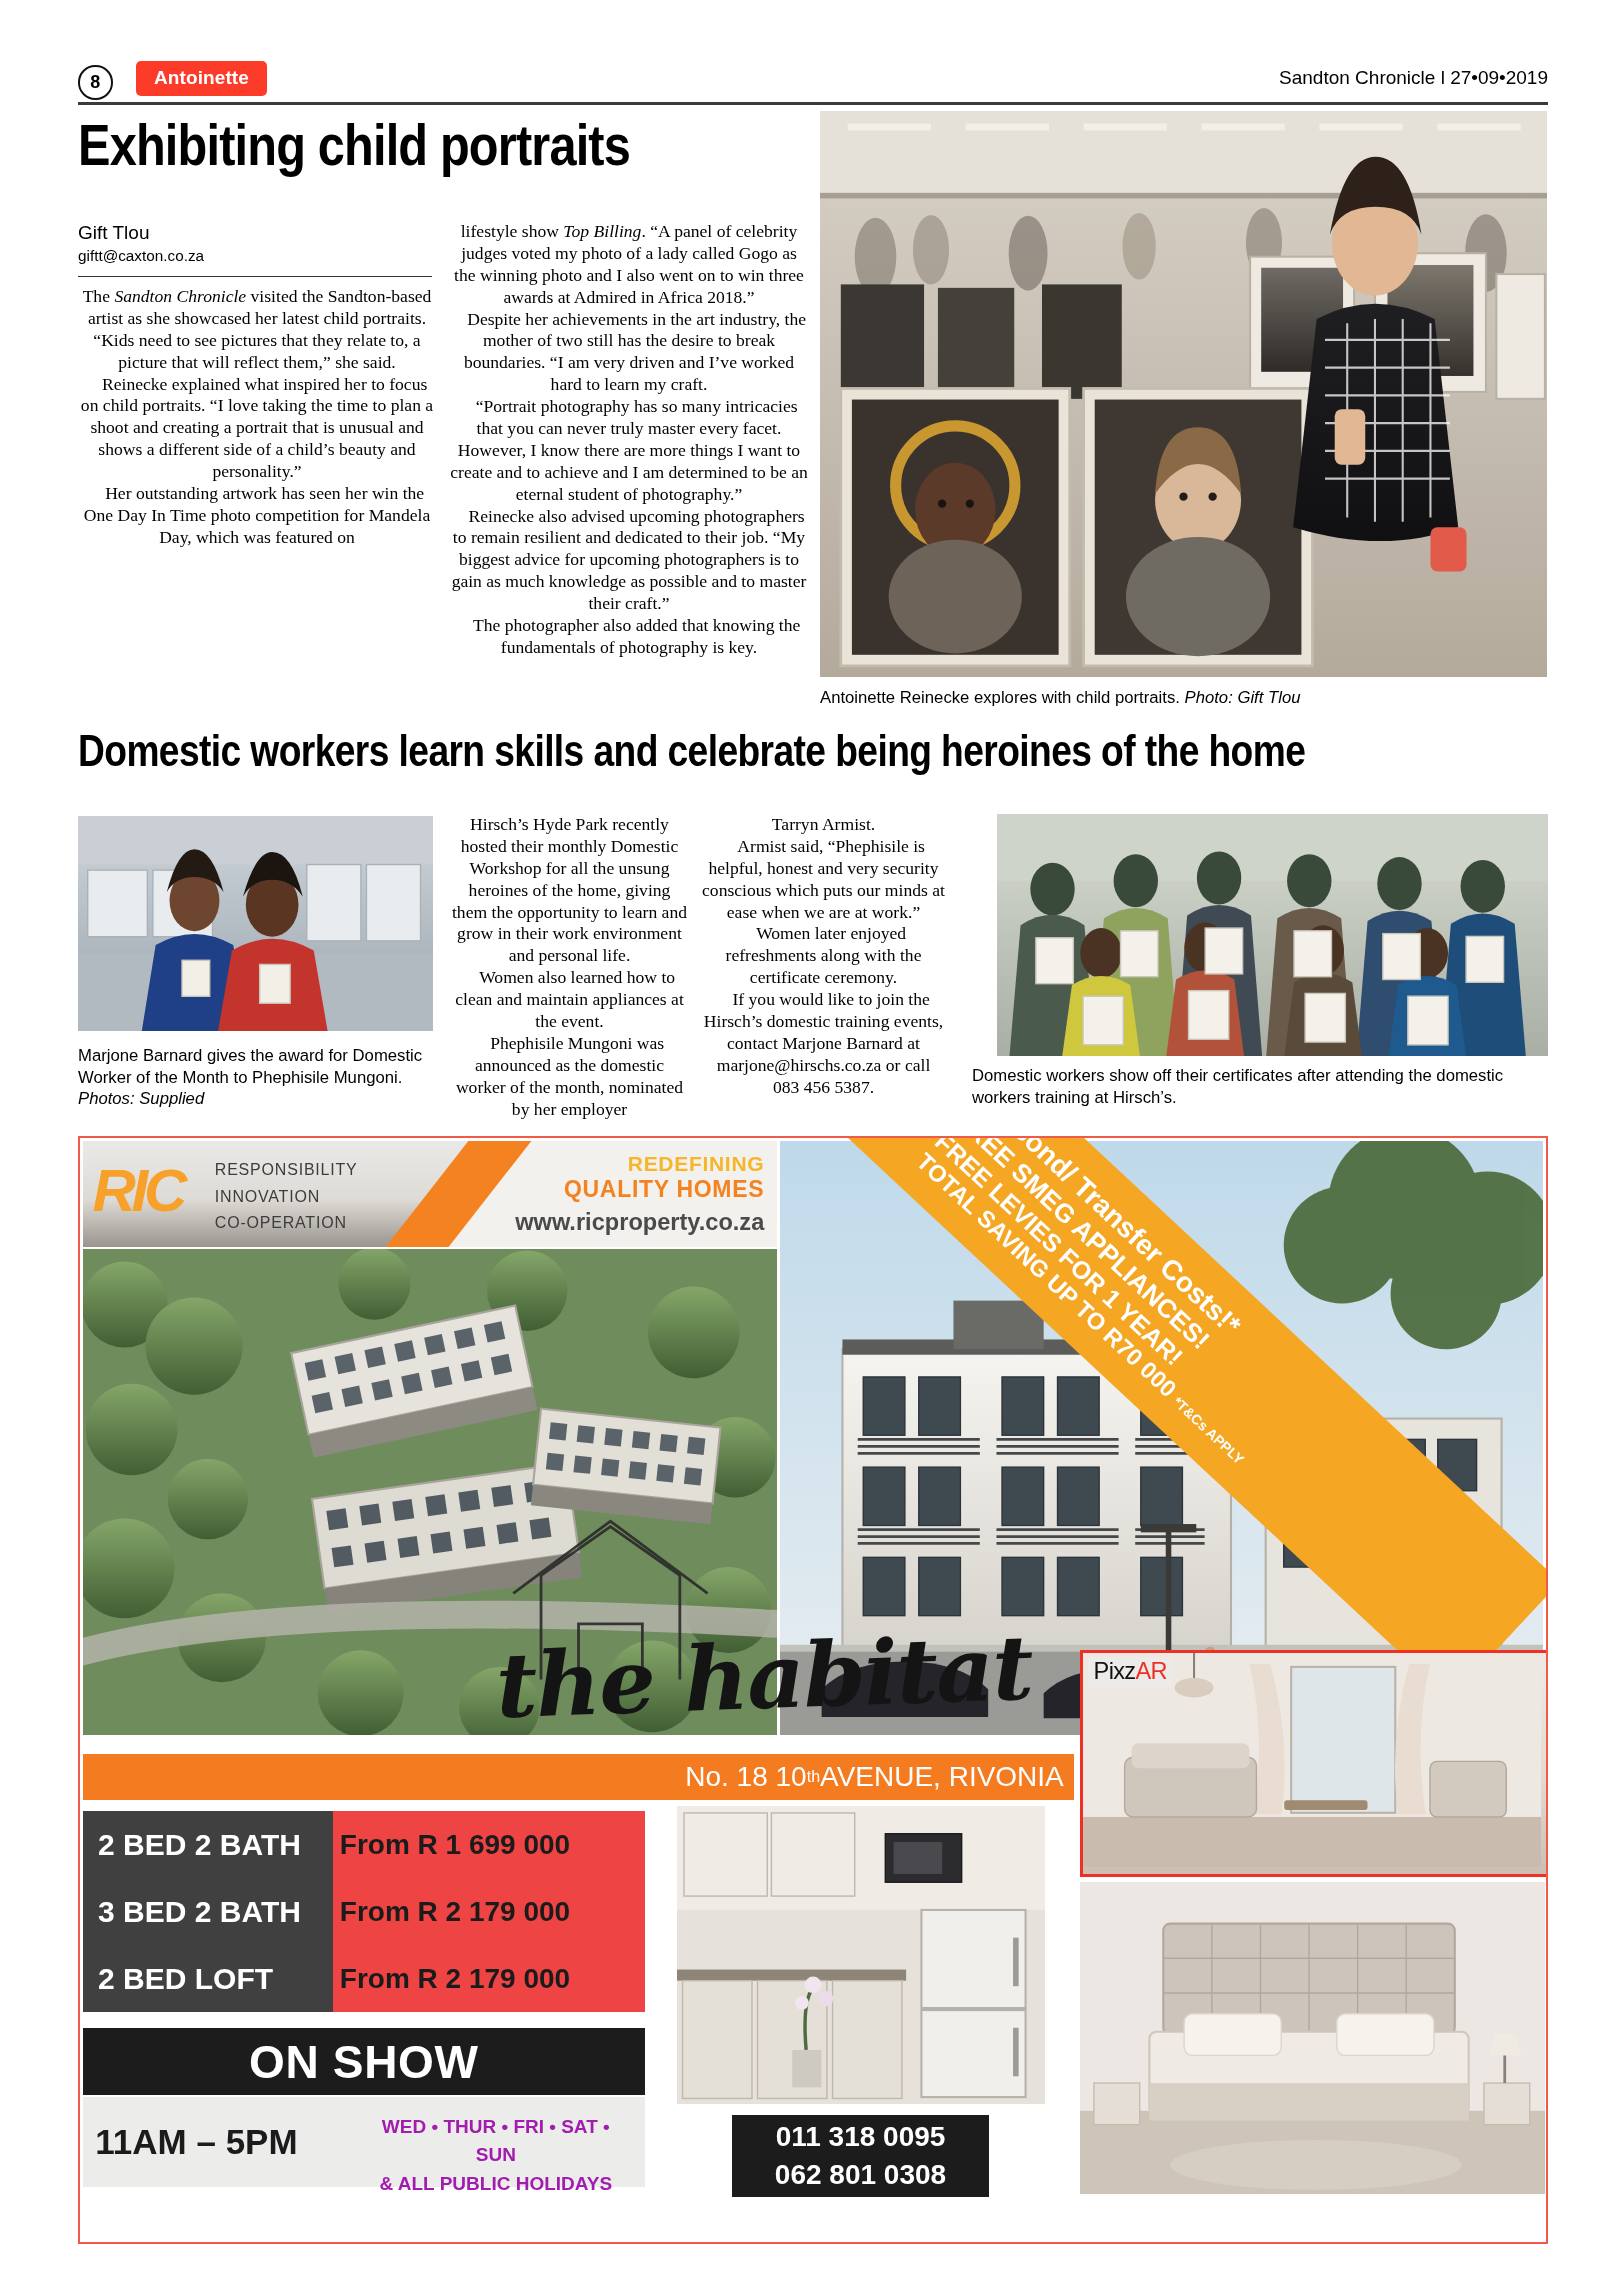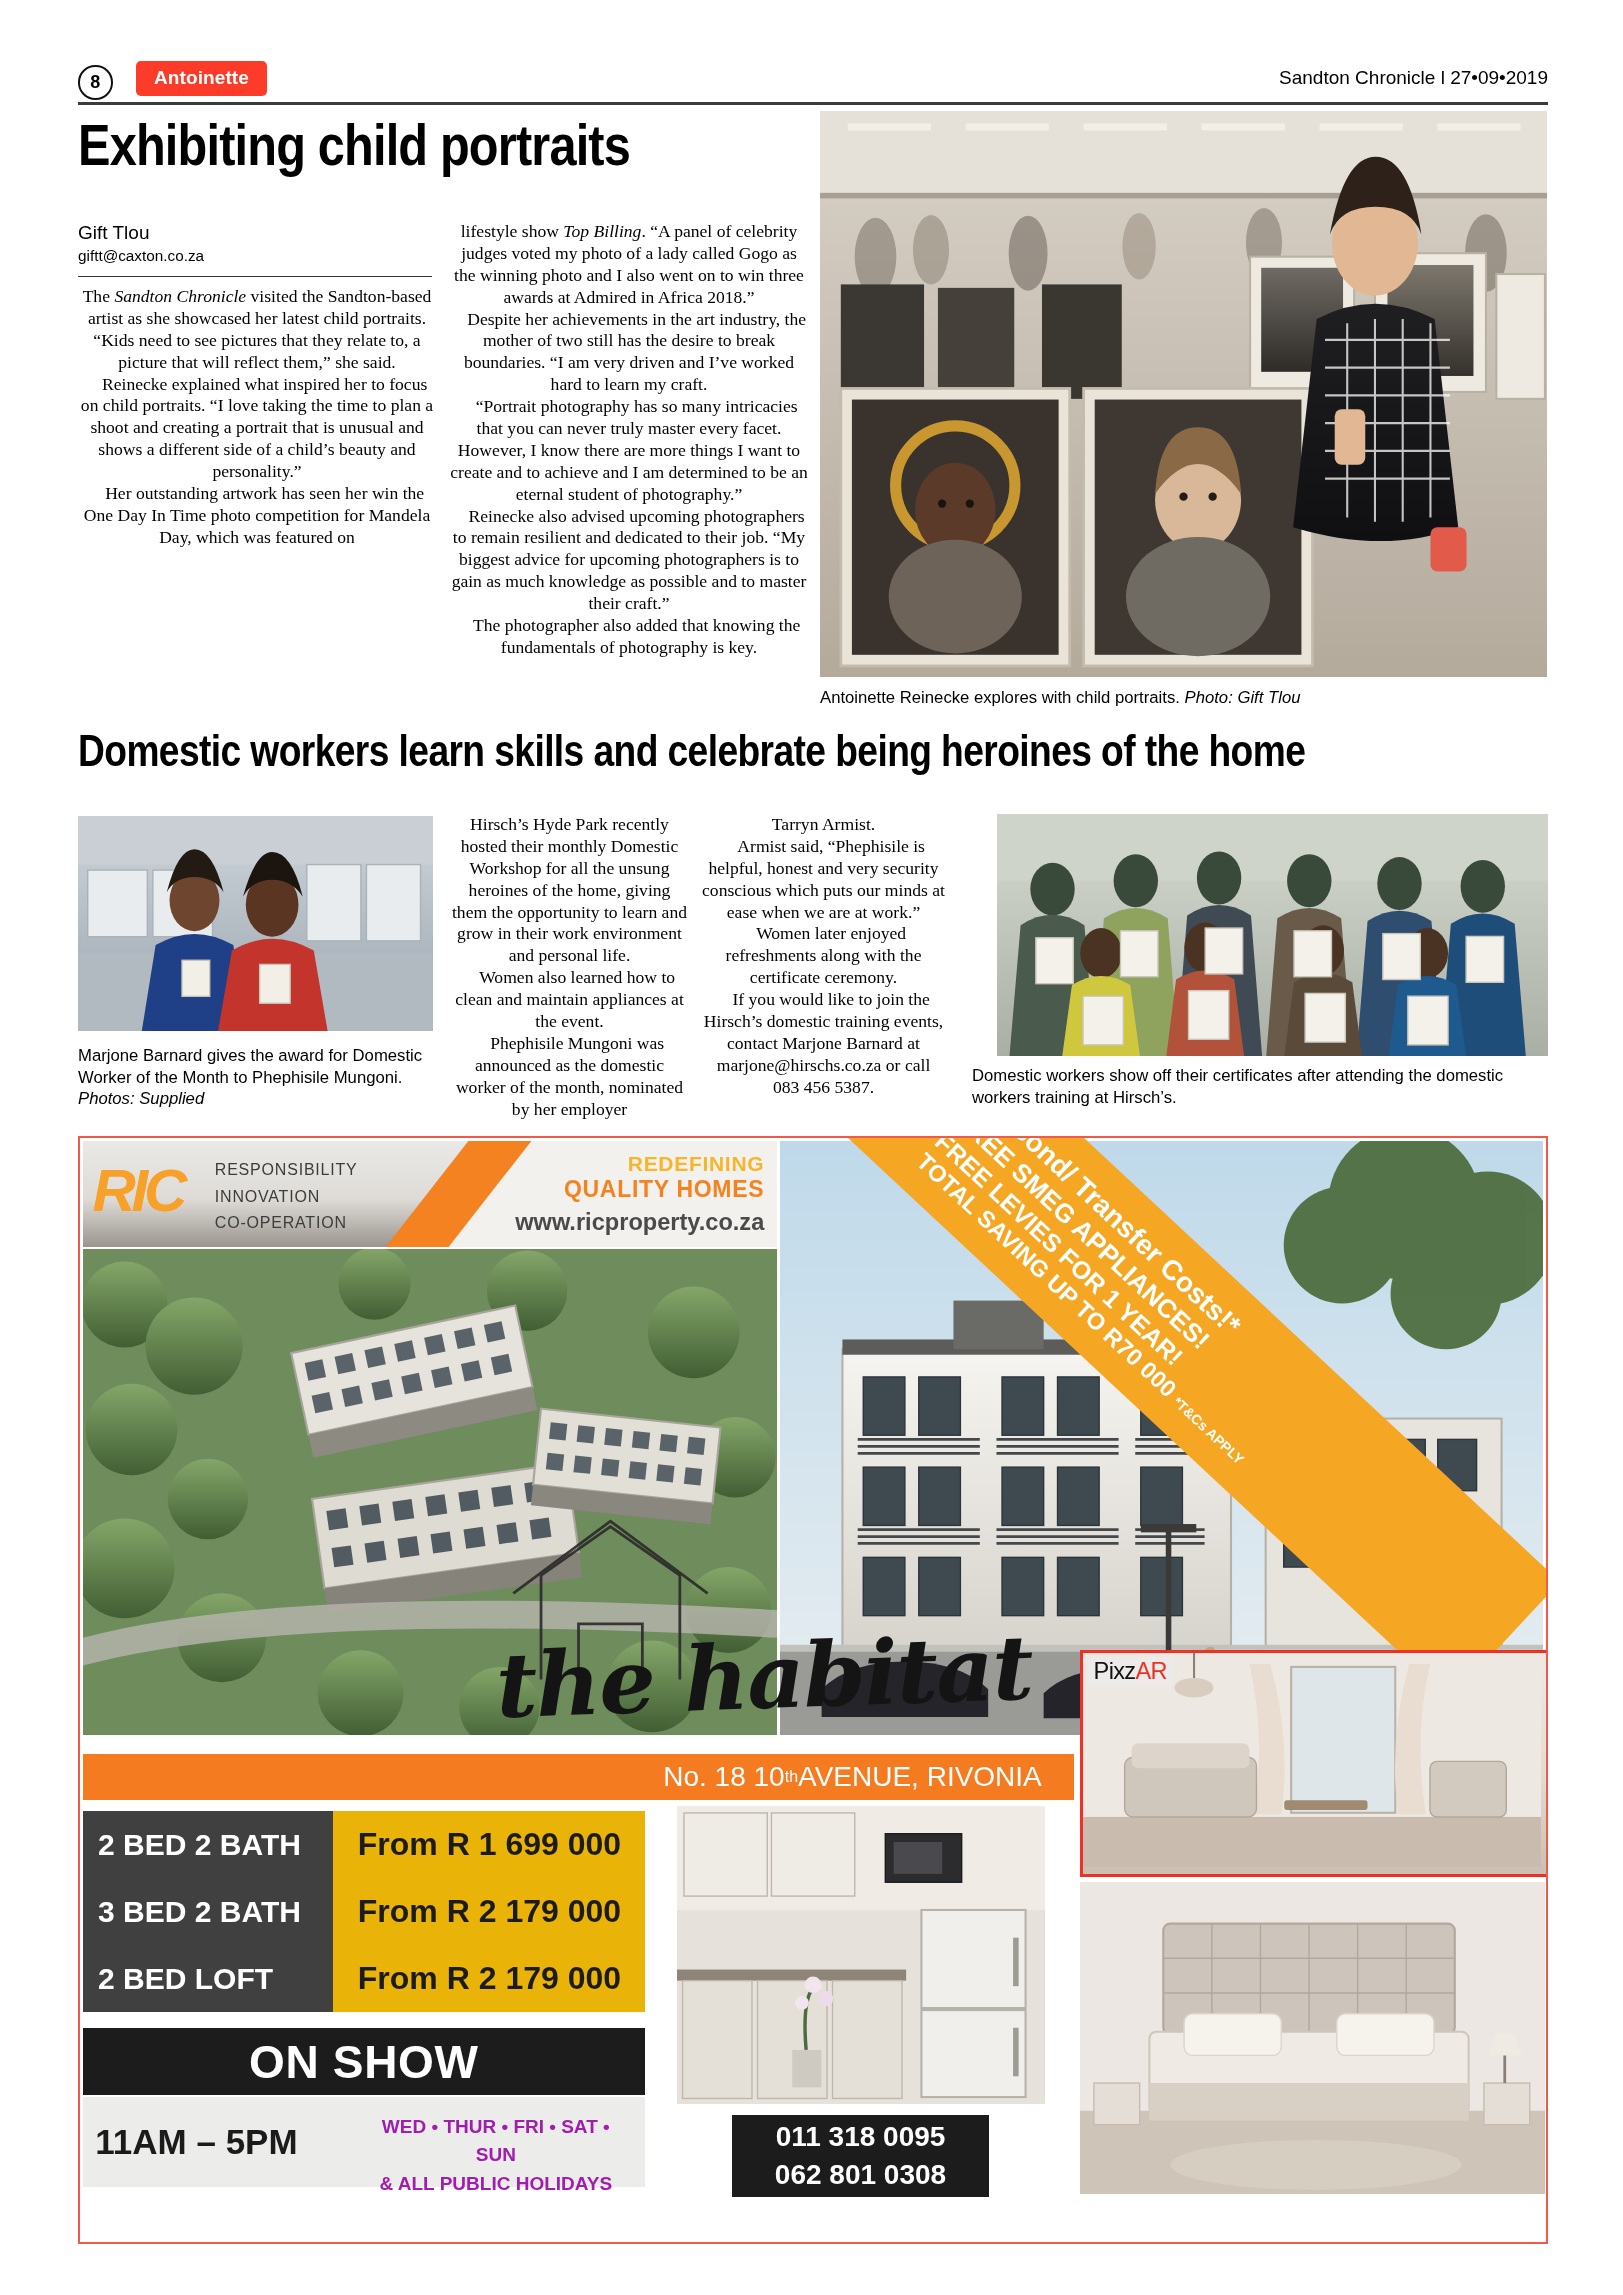--- a/index.html
+++ b/index.html
@@ -291,21 +291,21 @@
     left: 2.8px; top: 616px;
     width: 991px; height: 46px;
     background: #f47b20;
     color: #fff;
     font-family: "Liberation Sans", sans-serif;
     font-size: 28px;
     font-weight: 500;
     display: flex;
     align-items: center;
     justify-content: flex-end;
-    padding-right: 32px;
+    padding-right: 10px;
     box-sizing: border-box;
   }
   .addr-band sup { font-size: 16px; }
 
   
   .price-table {
     position: absolute;
     left: 2.8px; top: 673px;
     width: 562px; height: 201px;
     display: grid;
@@ -316,27 +316,27 @@
     background: #404040;
     color: #fff;
     font-family: "Liberation Sans", sans-serif;
     font-weight: 700;
     font-size: 30px;
     display: flex; align-items: center;
     padding-left: 15.3px;
     box-sizing: border-box;
   }
   .pt-price {
-    background: #eab308;
+    background: #ef4444;
     color: #1b1b1b;
     font-family: "Liberation Sans", sans-serif;
     font-weight: 700;
-    font-size: 32px;
+    font-size: 28px;
     display: flex; align-items: center;
-    padding-left: 25px;
+    padding-left: 7px;
     box-sizing: border-box;
   }
 
   
   .onshow-bar {
     position: absolute;
     left: 2.8px; top: 890px;
     width: 562px; height: 67px;
     background: #1c1c1c;
     color: #fff;

